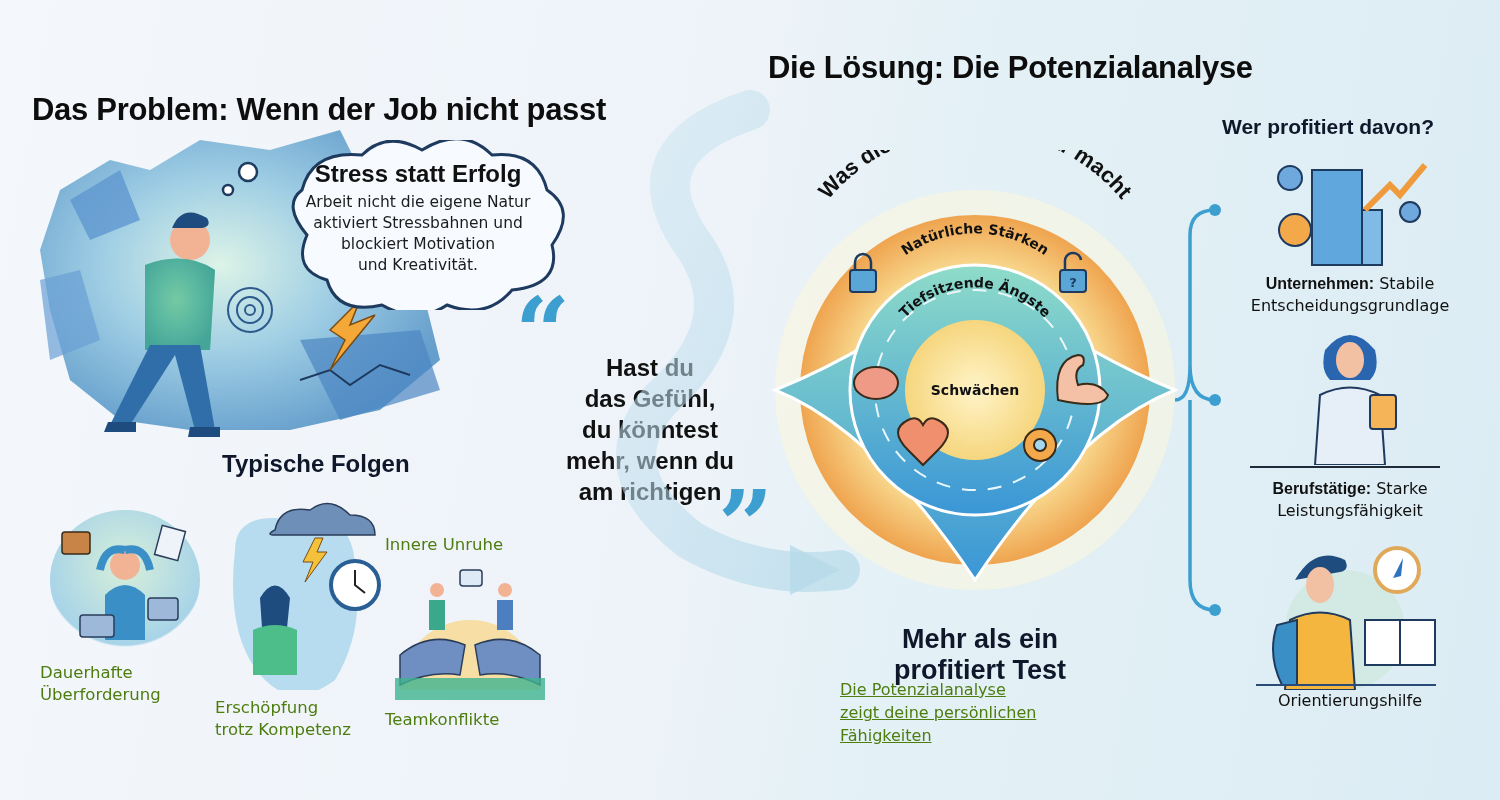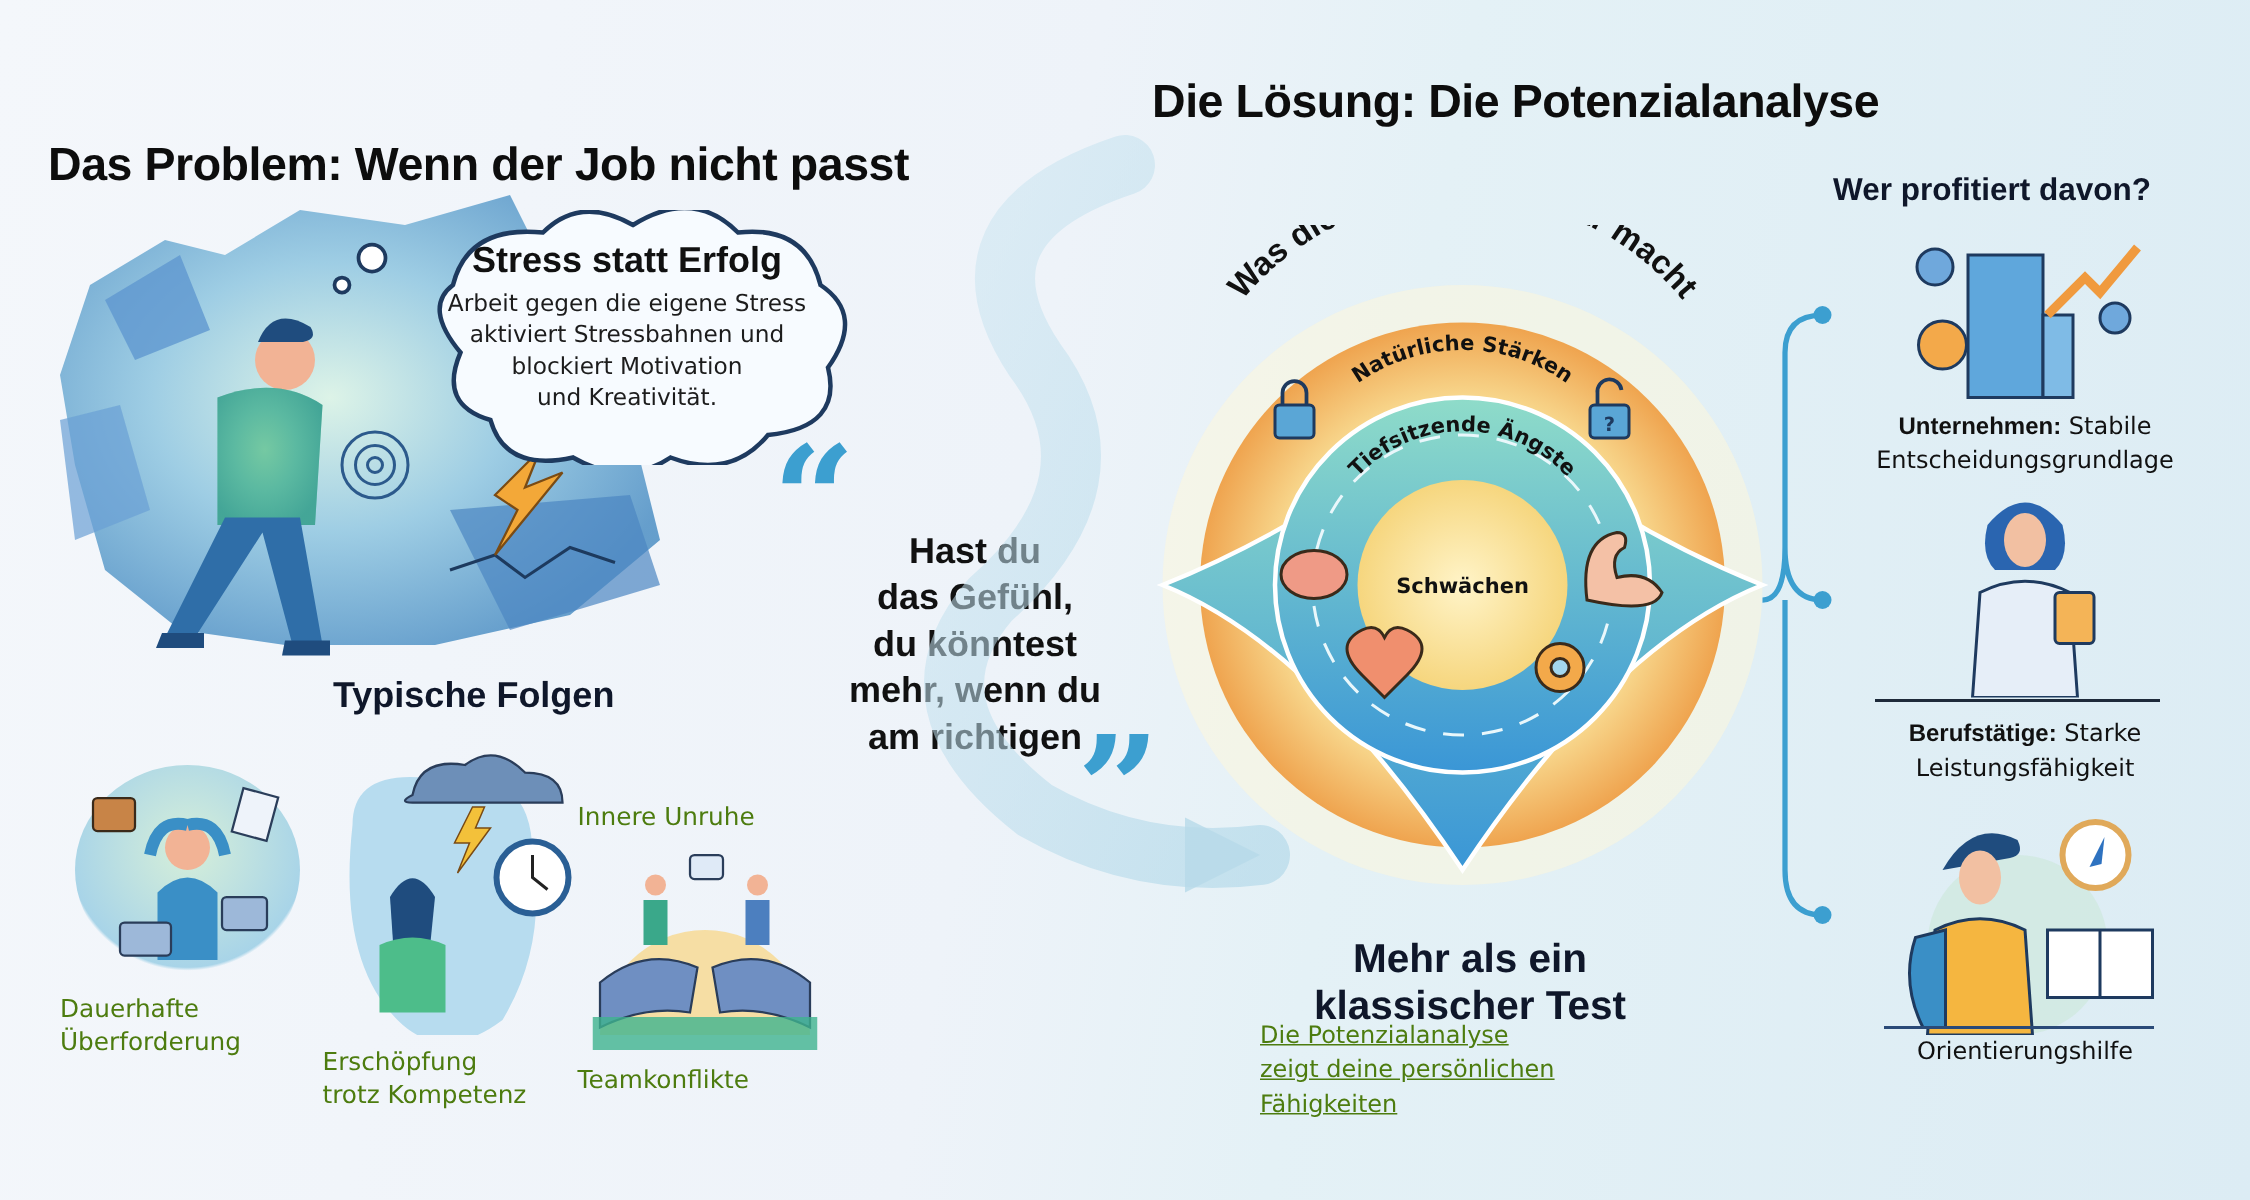--- a/index.html
+++ b/index.html
@@ -78,21 +78,21 @@
 <svg class="abs" id="cloud" viewBox="0 0 310 170">
   <path d="M40 50 q10 -40 60 -35 q25 -25 60 -5 q40 -25 70 5 q45 -5 55 35 q30 20 5 55 q10 40 -40 45 q-25 30 -65 15 q-30 20 -65 0 q-45 10 -55 -25 q-35 -10 -20 -45 q-25 -30 -5 -45 z" fill="#f7fbff" stroke="#1e3a5f" stroke-width="3"></path>
 </svg>
 <svg class="abs" style="left:218px;top:160px;" width="45" height="40" viewBox="0 0 45 40">
   <circle cx="30" cy="12" r="9" fill="#fff" stroke="#1e3a5f" stroke-width="2.5"></circle>
   <circle cx="10" cy="30" r="5" fill="#fff" stroke="#1e3a5f" stroke-width="2.5"></circle>
 </svg>
 <div class="abs" id="cloud-text">
   <div id="cloud-title">Stress statt Erfolg</div>
   <div id="cloud-body">
-    <div>Arbeit gegen die eigene Stress</div>
+    <div>Arbeit nicht die eigene Natur</div>
     <div>aktiviert Stressbahnen und</div>
     <div>blockiert Motivation</div>
     <div>und Kreativität.</div>
   </div>
 </div>
 
 <div class="abs h2" id="folgen-title">Typische Folgen</div>
 
 <div class="abs icon-blob" style="left:50px;top:510px;width:150px;height:140px;background:radial-gradient(circle at 50% 40%, #d6efd9, #a8d4e8 70%, transparent 72%);">
   <svg width="150" height="140" viewBox="0 0 150 140">
@@ -222,21 +222,21 @@
     <path d="M168 300 q-20 -20 0 -30 q10 -5 15 5 q5 -10 15 -5 q20 10 0 30 l-15 15 z" fill="#f08f6e" stroke="#3a2a1a" stroke-width="2"></path>
   </g>
   <g>
     <circle cx="300" cy="295" r="16" fill="#f3a94a" stroke="#3a2a1a" stroke-width="2"></circle>
     <circle cx="300" cy="295" r="6" fill="#a3d7ee" stroke="#3a2a1a" stroke-width="2"></circle>
   </g>
 </svg>
 
 <div class="abs h2" id="mehr-title">
   <div>Mehr als ein</div>
-  <div>klassischer Test</div>
+  <div>profitiert Test</div>
 </div>
 <div class="abs txt" id="mehr-body">
   <div>Die Potenzialanalyse</div>
   <div>zeigt deine persönlichen</div>
   <div>Fähigkeiten</div>
 </div>
 
 <div class="abs h2" id="wer-title">Wer profitiert davon?</div>
 
 <svg class="abs" style="left:1175px;top:200px;" width="70" height="420" viewBox="0 0 70 420">

